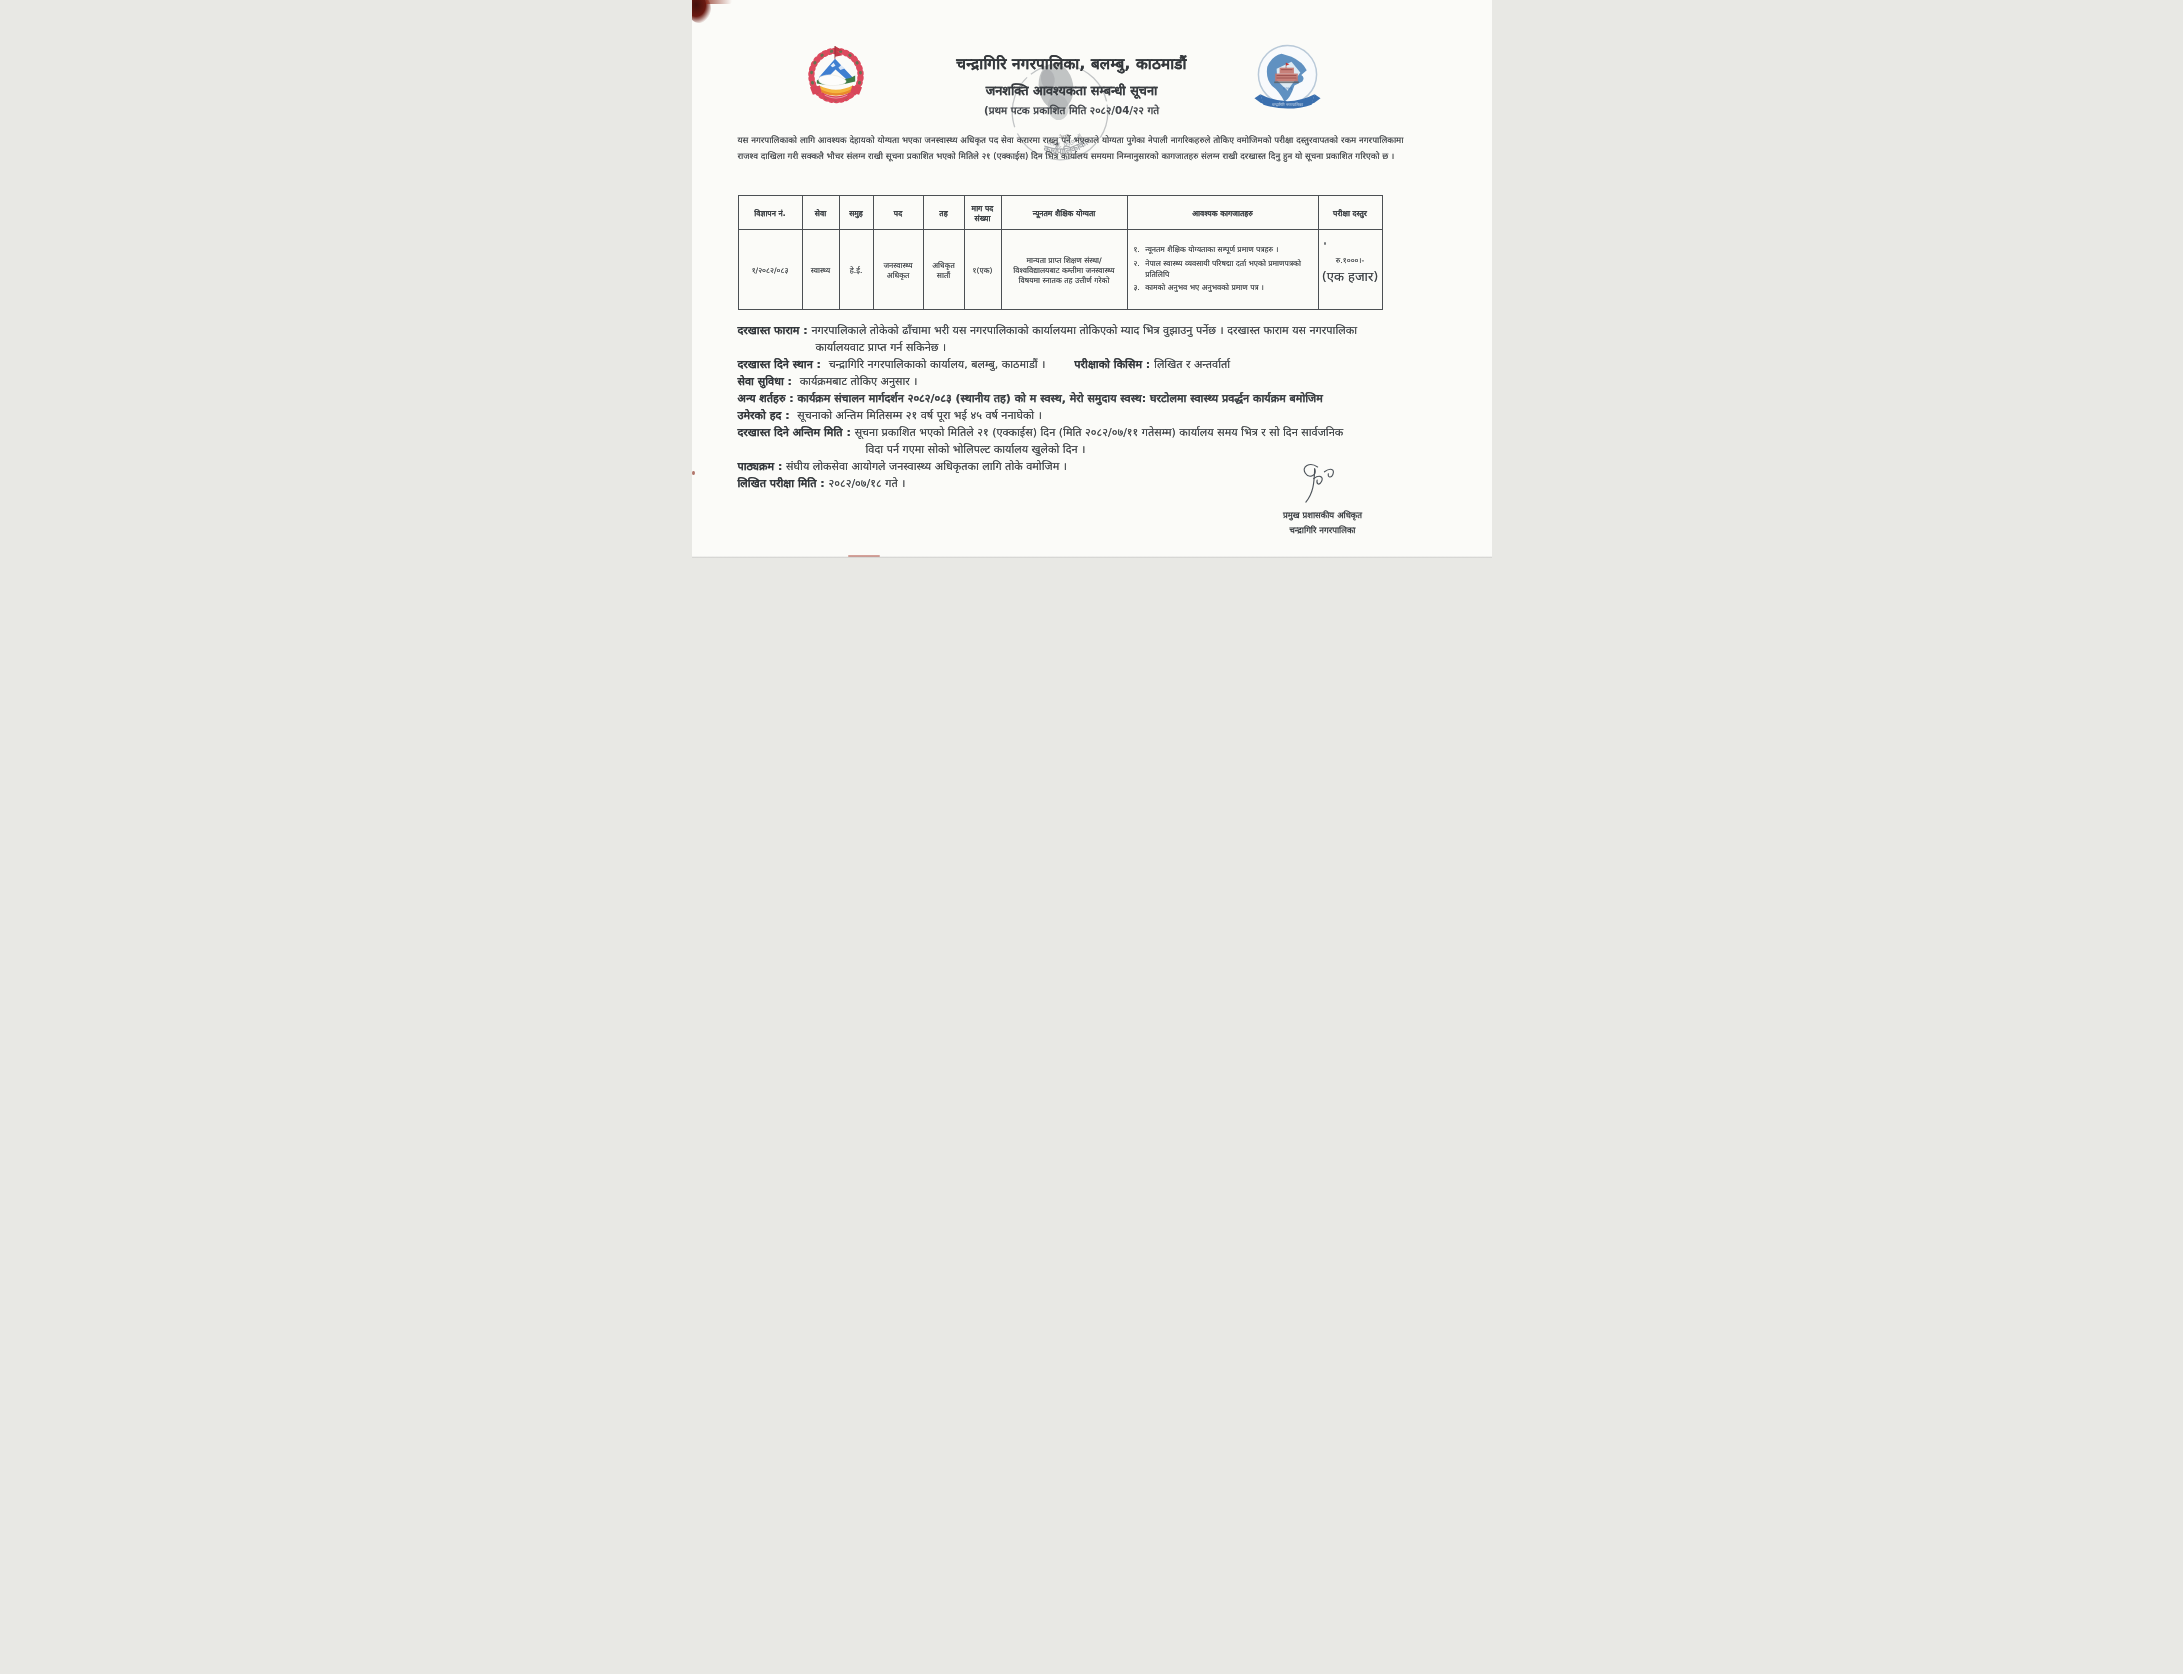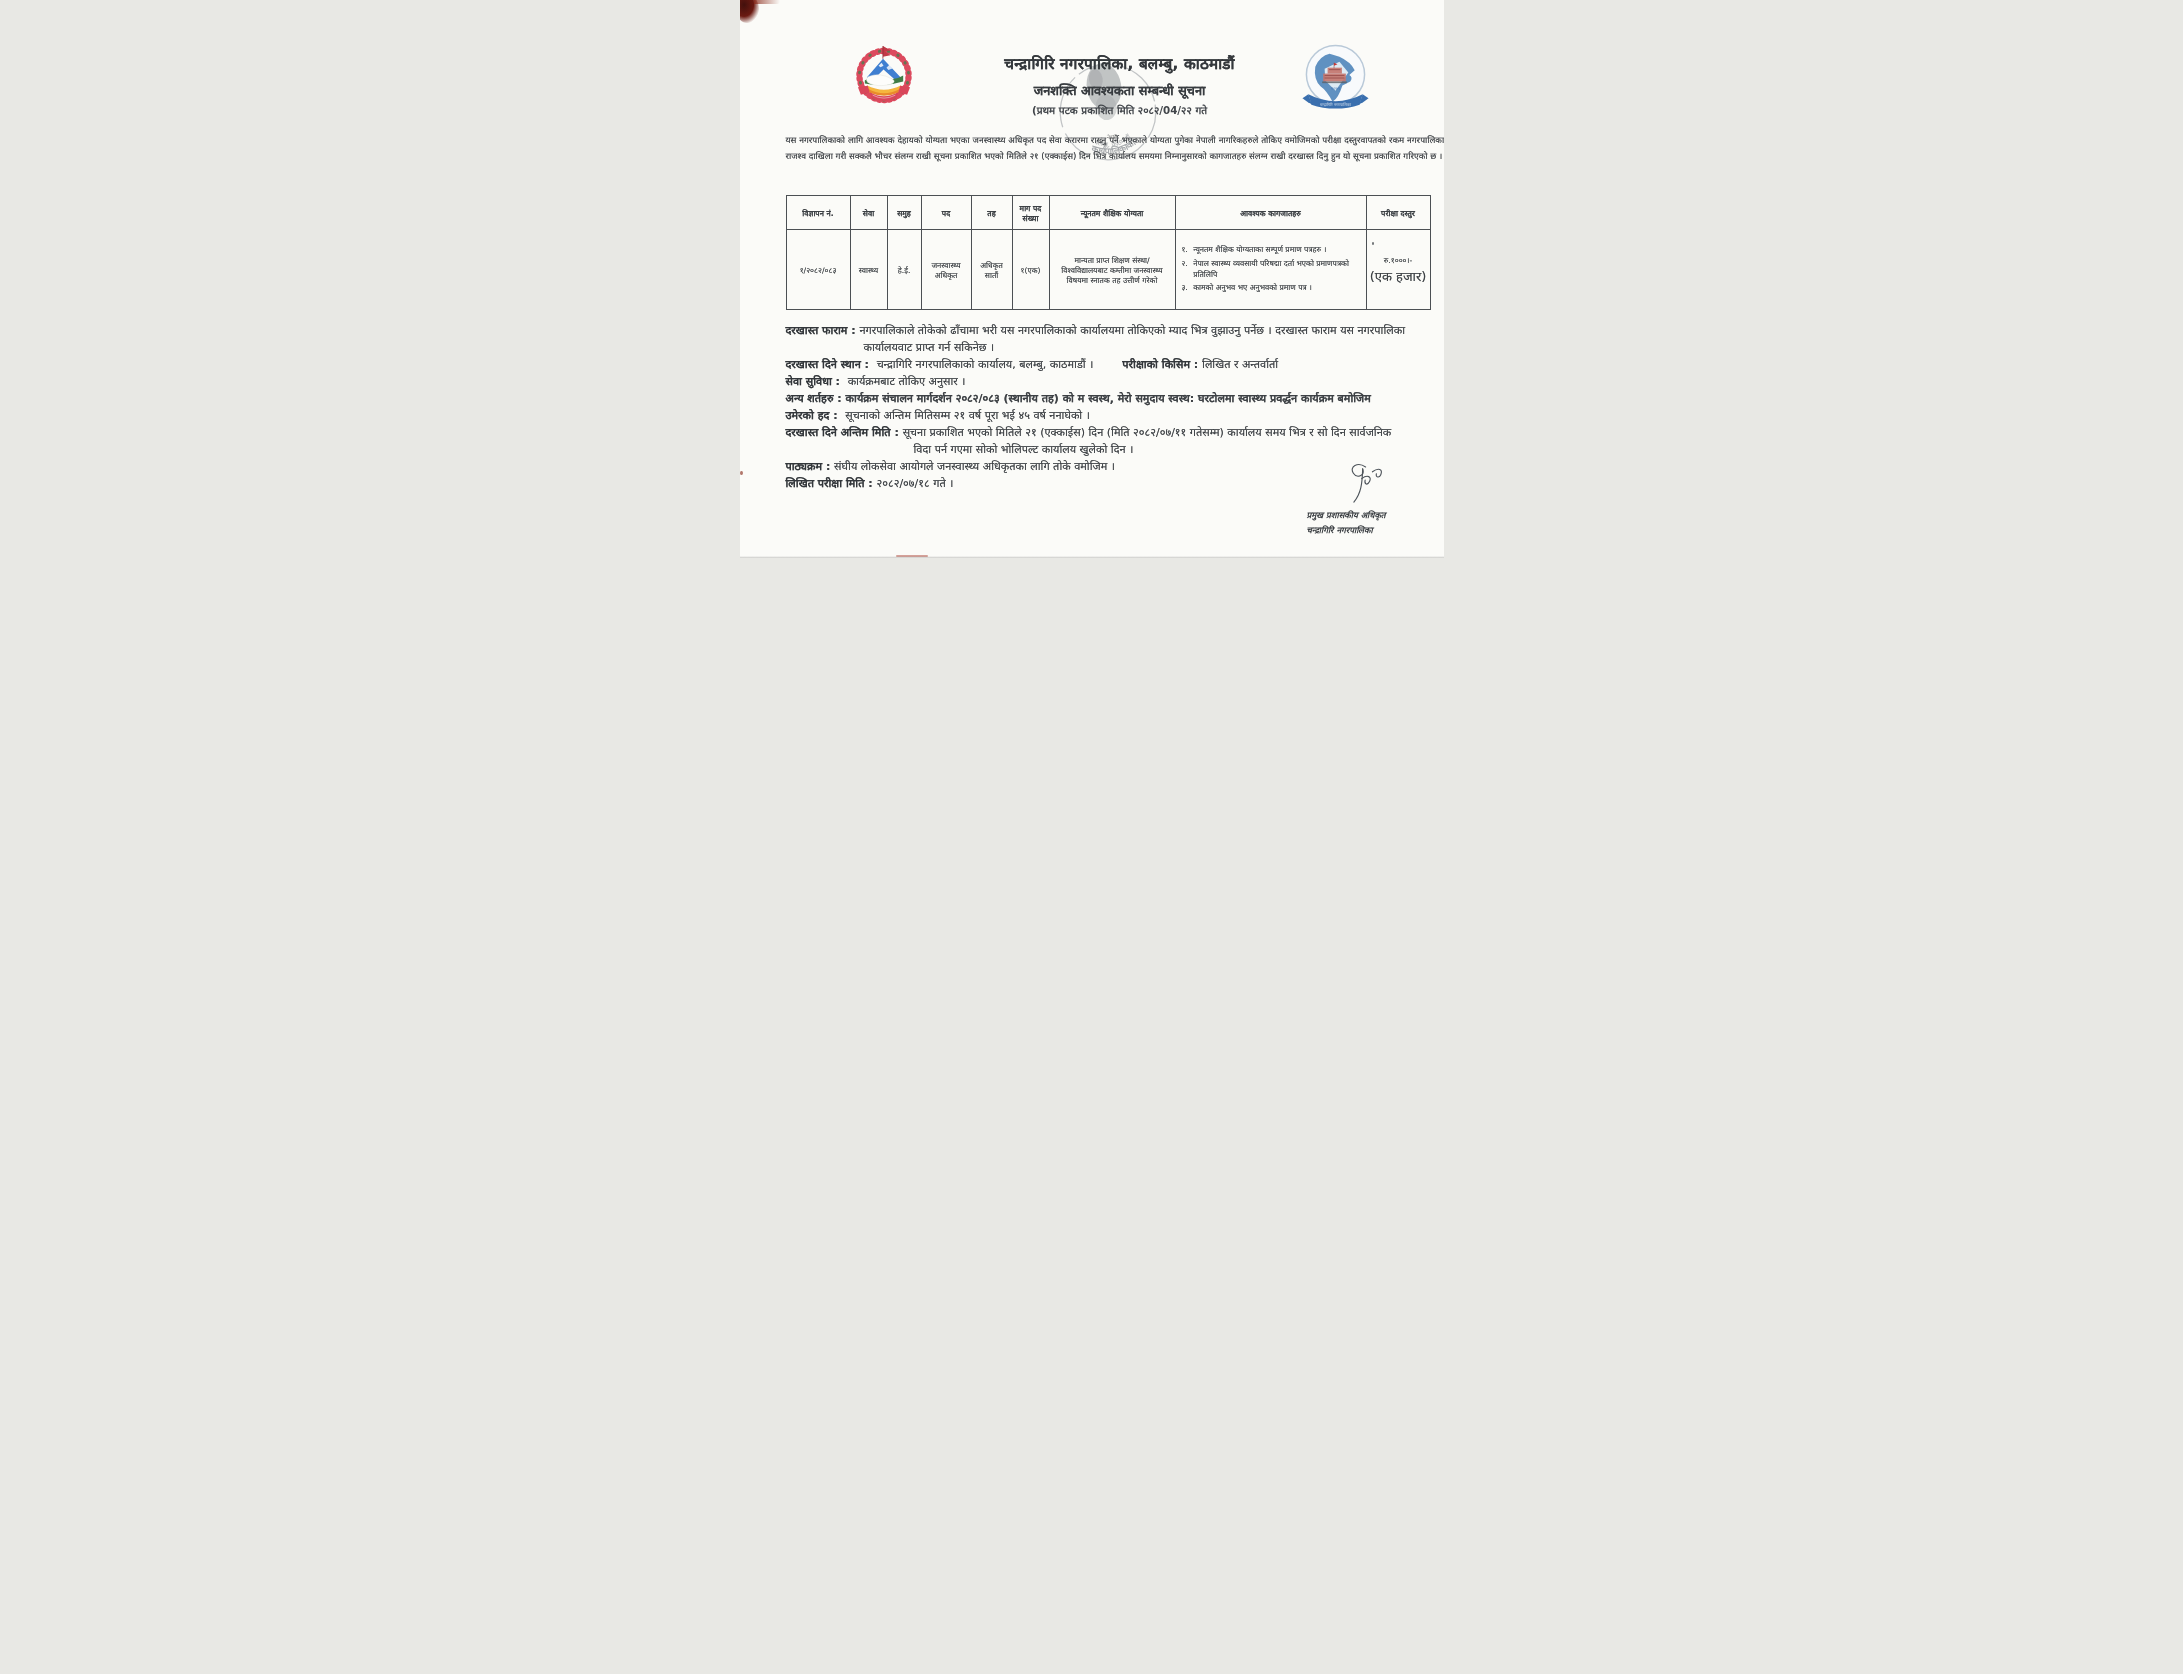--- a/index.html
+++ b/index.html
@@ -1,17 +1,17 @@
 <!DOCTYPE html>
 <html style="font-size:7.9px"><head>
 <meta charset="utf-8">
 <style>
   html,body { margin:0; padding:0; background:#e8e8e4; }
   .page {
-    position:relative; width:704px; height:558px; margin:0 auto;
+    position:relative; width:800px; height:558px; margin:0 auto;
     background:#fbfbf8; overflow:hidden;
     font-family:"DejaVu Sans","Liberation Sans",sans-serif;
     color:#3d4145;
   }
   .page * { box-sizing:border-box; }
 
   
   .corner-blob { position:absolute; left:-3.9px; top:-4.9px; width:23.6px; height:27.6px;
     background:radial-gradient(ellipse at 35% 35%, #43100c 0%, #6b1a12 45%, rgba(107,26,18,0) 76%);
     border-radius:50%; }
@@ -64,21 +64,21 @@
     text-shadow:0 0 0.2px rgba(61,65,69,.6); white-space:nowrap; }
   .info-label { font-weight:bold; color:#33373b; }
   .info-sep { font-weight:bold; white-space:pre; }
   .indent1 { padding-left:78px; }
   .indent2 { padding-left:128px; }
   .second-pair { margin-left:29px; }
   .semibold { font-weight:600; }
 
   
   .sig-block { position:absolute; left:567px; top:463px; width:128px;
-    text-align:left; z-index:2;font-style:italic; }
+    text-align:center; z-index:2; }
   .sig-squiggle { display:block; margin:0 auto; width:59px; height:45px; }
   .sig-title { font-size:8.4px; font-weight:600; color:#3a3e42; margin-top:1px; }
   .sig-office { font-size:8.4px; font-weight:600; color:#3a3e42; margin-top:4.4px; }
 </style>
 </head>
 <body>
 
 <div class="page">
 
   <div class="corner-blob"></div>

